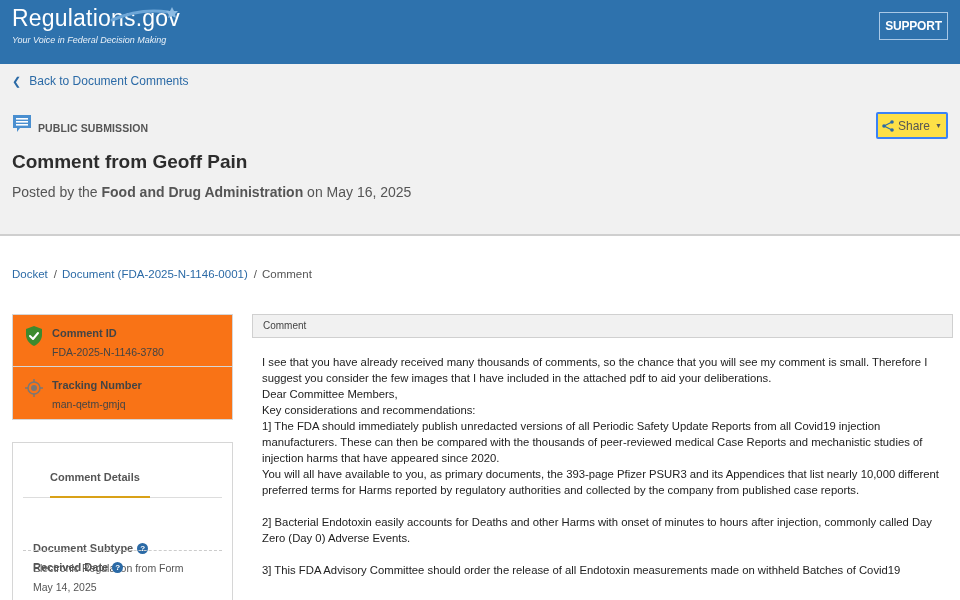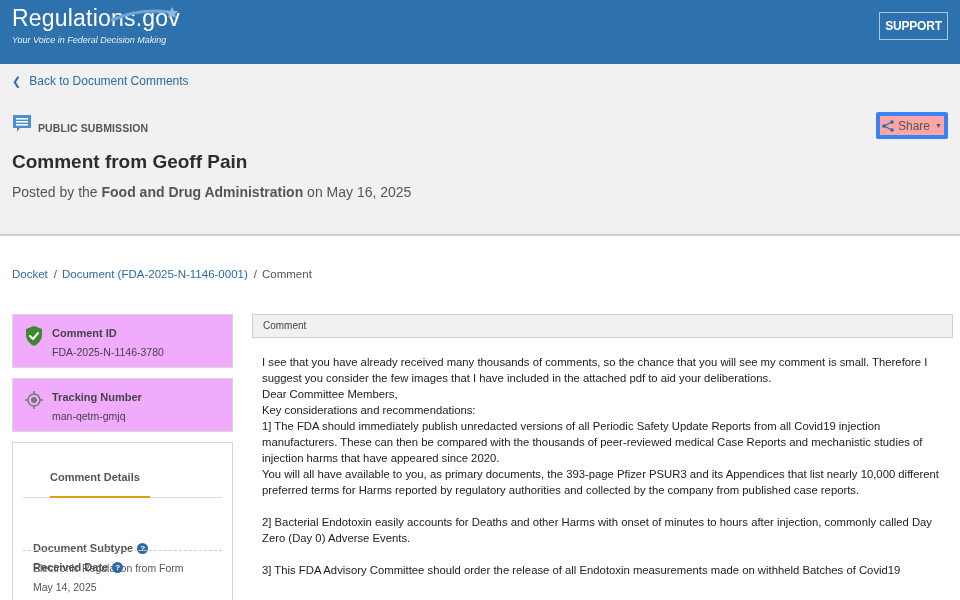--- a/index.html
+++ b/index.html
@@ -16,33 +16,33 @@
     
     .hero { position: absolute; top: 64px; left: 0; width: 960px; height: 172px; background: #f1f1f1; border-bottom: 2px solid #cfcfcf; }
     .back-link { position: absolute; left: 12px; top: 10px; font-size: 12px; color: #2b6aa6; text-decoration: none; display: flex; align-items: center; }
     .back-chev { font-size: 11px; margin-right: 8px; color: #2b6aa6; }
     .submission-type { position: absolute; left: 12px; top: 50px; display: flex; align-items: flex-end; }
     .comment-icon { width: 20px; height: 20px; margin-right: 6px; }
     .submission-label { font-size: 10.5px; font-weight: bold; color: #555; letter-spacing: 0.1px; margin-top: 4px; }
     .page-title { position: absolute; left: 12px; top: 87px; font-size: 19px; font-weight: bold; color: #2d2d2d; }
     .posted-by { position: absolute; left: 12px; top: 120px; font-size: 14px; color: #555; }
     .posted-by b { color: #555; }
-    .share-btn { position: absolute; right: 12px; top: 48px; width: 72px; height: 27px; background: #fca5a5; border: 4px solid #3b82f6; border-radius: 2px; display: flex; align-items: center; justify-content: center; font-size: 12px; color: #555; font-family: "Liberation Sans", sans-serif; }
+    .share-btn { position: absolute; right: 12px; top: 48px; width: 72px; height: 27px; background: #fde047; border: 2px solid #3b82f6; border-radius: 2px; display: flex; align-items: center; justify-content: center; font-size: 12px; color: #555; font-family: "Liberation Sans", sans-serif; }
     .share-icon { width: 12px; height: 12px; margin-right: 4px; }
     .caret { font-size: 7px; margin-left: 5px; color: #555; }
 
     
     .breadcrumb { position: absolute; left: 12px; top: 268px; font-size: 11.5px; color: #555; display: flex; }
     .breadcrumb a { color: #2b6aa6; text-decoration: none; }
     .breadcrumb .sep { margin: 0 5px 0 6px; color: #555; }
 
     
-    .id-card { position: absolute; left: 12px; width: 221px; background: #f0abfc; border: 1px solid #d6d6d6; }
+    .id-card { position: absolute; left: 12px; width: 221px; background: #f97316; border: 1px solid #d6d6d6; }
     .card-comment-id { top: 314px; height: 54px; }
-    .card-tracking { top: 378px; height: 54px; }
+    .card-tracking { top: 366px; height: 54px; }
     .card-icon { position: absolute; left: 11px; top: 10px; width: 20px; height: 22px; }
     .card-label { position: absolute; left: 39px; top: 12px; font-size: 11px; font-weight: bold; color: #444; }
     .card-value { position: absolute; left: 39px; top: 31px; font-size: 10.5px; color: #444; }
 
     .details-panel { position: absolute; left: 12px; top: 442px; width: 221px; height: 170px; background: #fff; border: 1px solid #d6d6d6; }
     .tabs { position: absolute; left: 10px; top: 22px; width: 199px; height: 33px; border-bottom: 1px solid #ddd; display: flex; }
     .tab { font-size: 11px; font-weight: bold; padding: 6px 8px 0; height: 33px; cursor: pointer; }
     .tab-active { color: #555; border-bottom: 2px solid #d9a118; width: 100px; text-align: left; padding-left: 0; padding-right: 0; margin-left: 27px; }
     .tab-inactive { color: #2b6aa6; padding-left: 14px; }
     .detail-item { position: absolute; left: 20px; width: 189px; }

